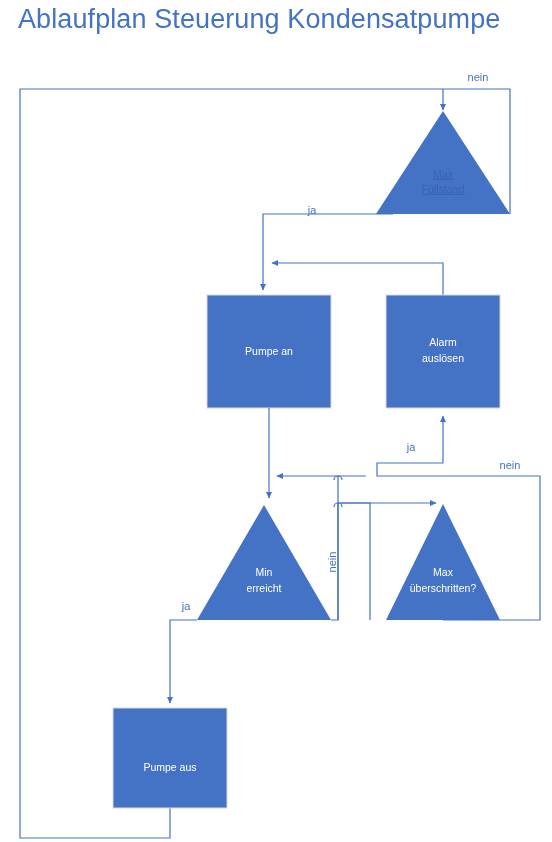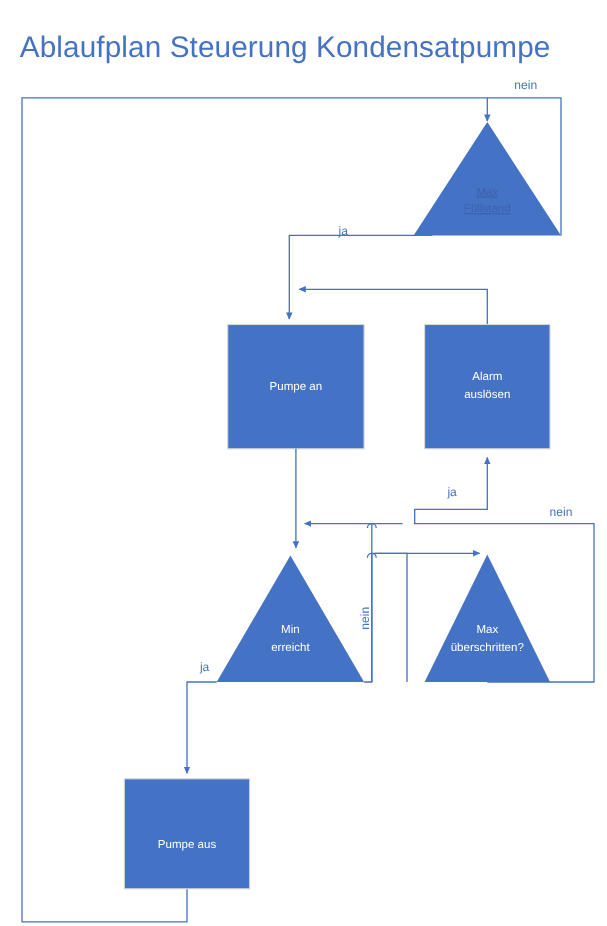--- a/index.html
+++ b/index.html
@@ -10,21 +10,21 @@
   body {
     width: 552px;
     height: 842px;
     position: relative;
     overflow: hidden;
     font-family: "Liberation Sans", sans-serif;
   }
   #diagram-title {
     position: absolute;
     left: 18px;
-    top: 28px;
+    top: 4px;
     font-size: 27px;
     color: #4472C4;
     font-family: "Liberation Sans", sans-serif;
     font-weight: 400;
     letter-spacing: 0.1px;
     white-space: nowrap;
   }
   #flow-svg {
     position: absolute;
     left: 0;

